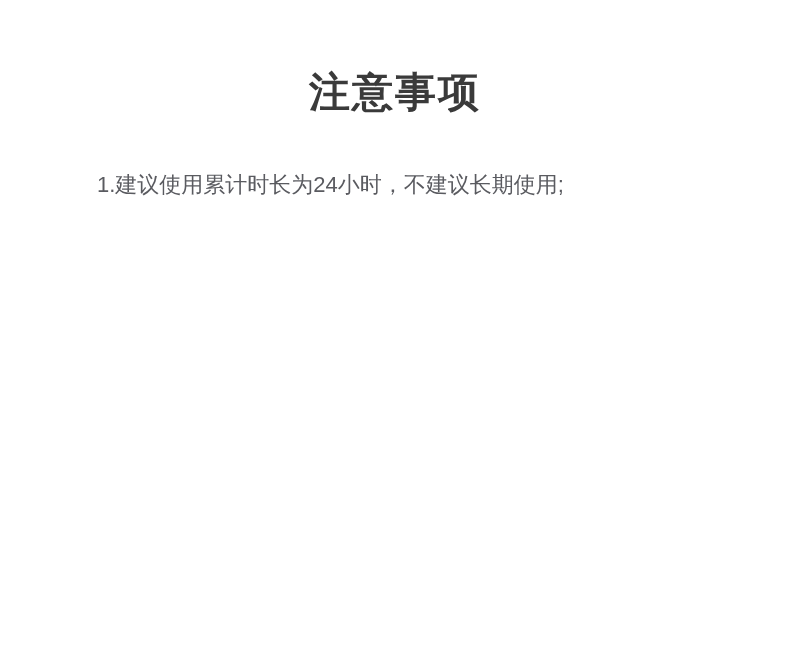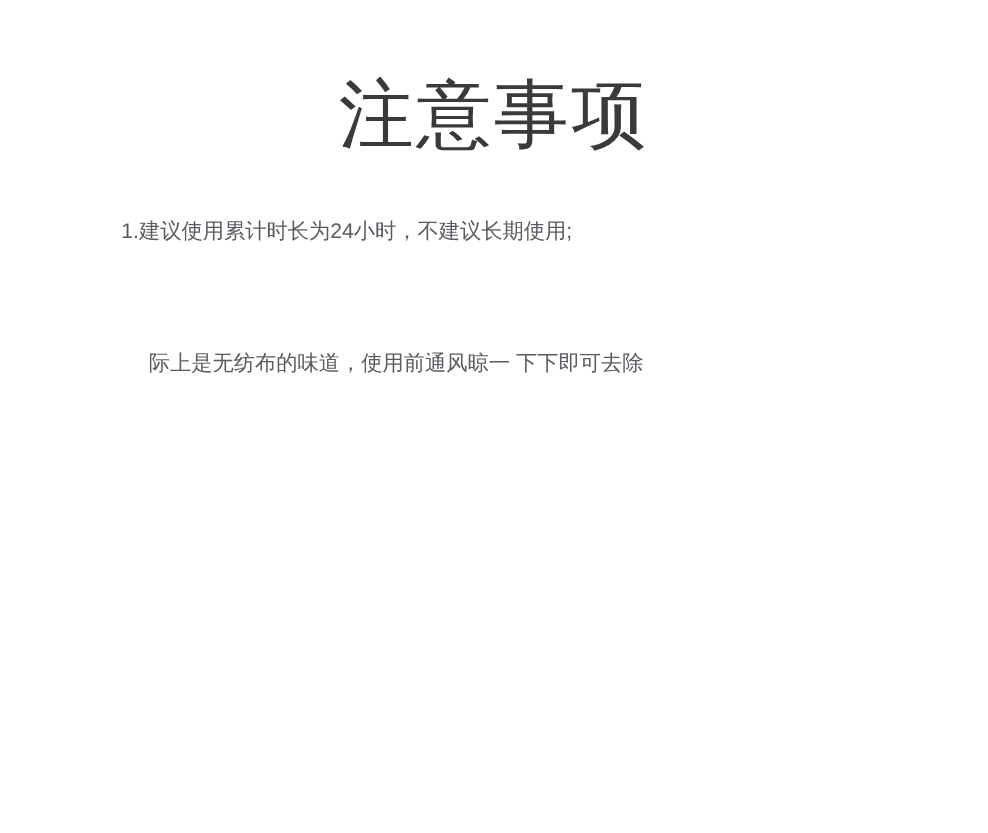--- a/index.html
+++ b/index.html
@@ -16,34 +16,34 @@
   .page {
     width: 790px;
     height: 666px;
     box-sizing: border-box;
     padding-top: 68px;
     background: #ffffff;
   }
   .page-title {
     margin: 0;
     text-align: center;
-    font-size: 60px;
+    font-size: 41px;
     line-height: 48px;
-    font-weight: 400;
+    font-weight: 700;
     letter-spacing: 2px;
     color: #3a3a3a;
   }
   .notice-list {
     margin-top: 46px;
     padding-left: 97px;
     padding-right: 55px;
   }
   .notice-item {
     margin: 0 0 14px 0;
-    font-size: 17px;
+    font-size: 22px;
     line-height: 46px;
     font-weight: 400;
     color: #5a5b60;
     
     padding-left: 22px;
     text-indent: -22px;
   }
   .notice-item .line {
     white-space: pre;
   }
@@ -58,17 +58,17 @@
   <div class="notice-list">
 
     <p class="notice-item">
       <span class="line">1.建议使用累计时长为24小时，不建议长期使用;</span>
     </p>
 
 
 
     <p class="notice-item">
       <br>
-      <span class="line">际上是无纺布的味道，使用前通风晾一 下下即可去除</span><br>
+      <br>
     </p>
 
   </div>
 </div>
 
 </body></html>

